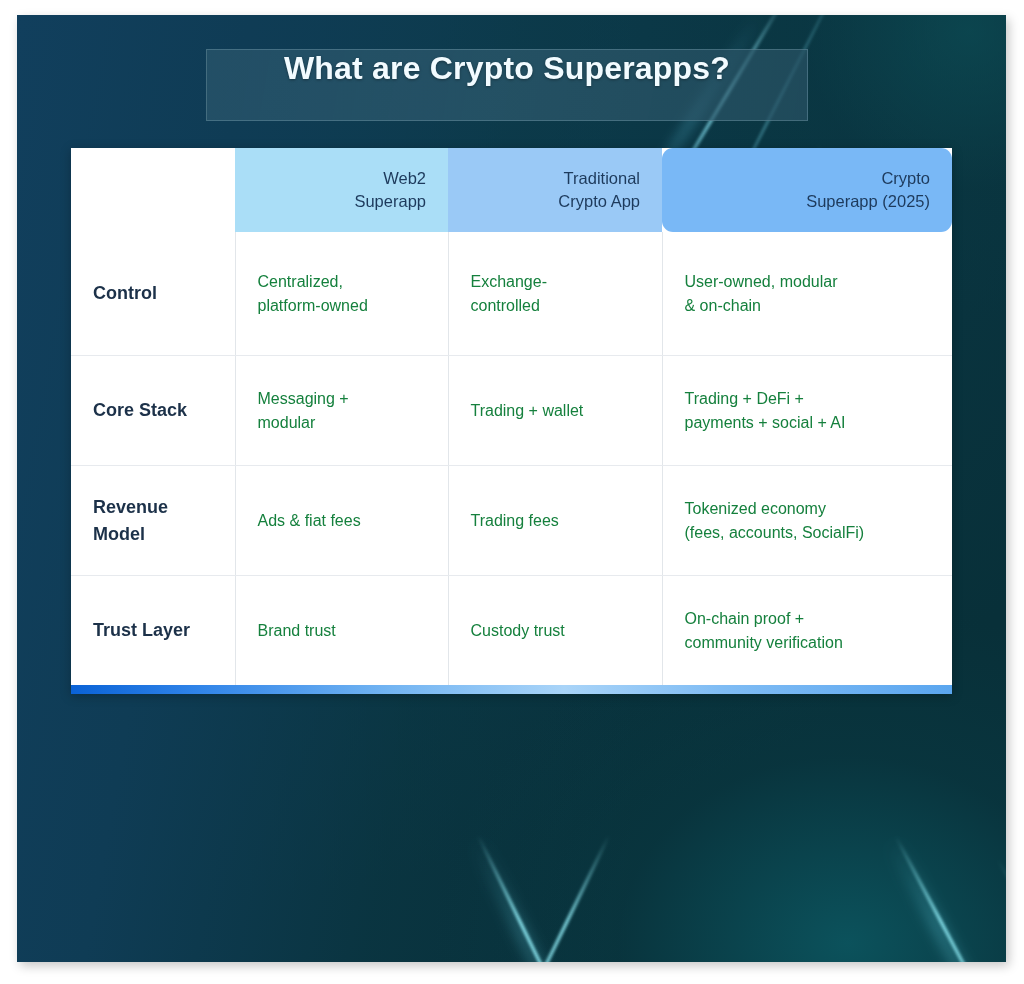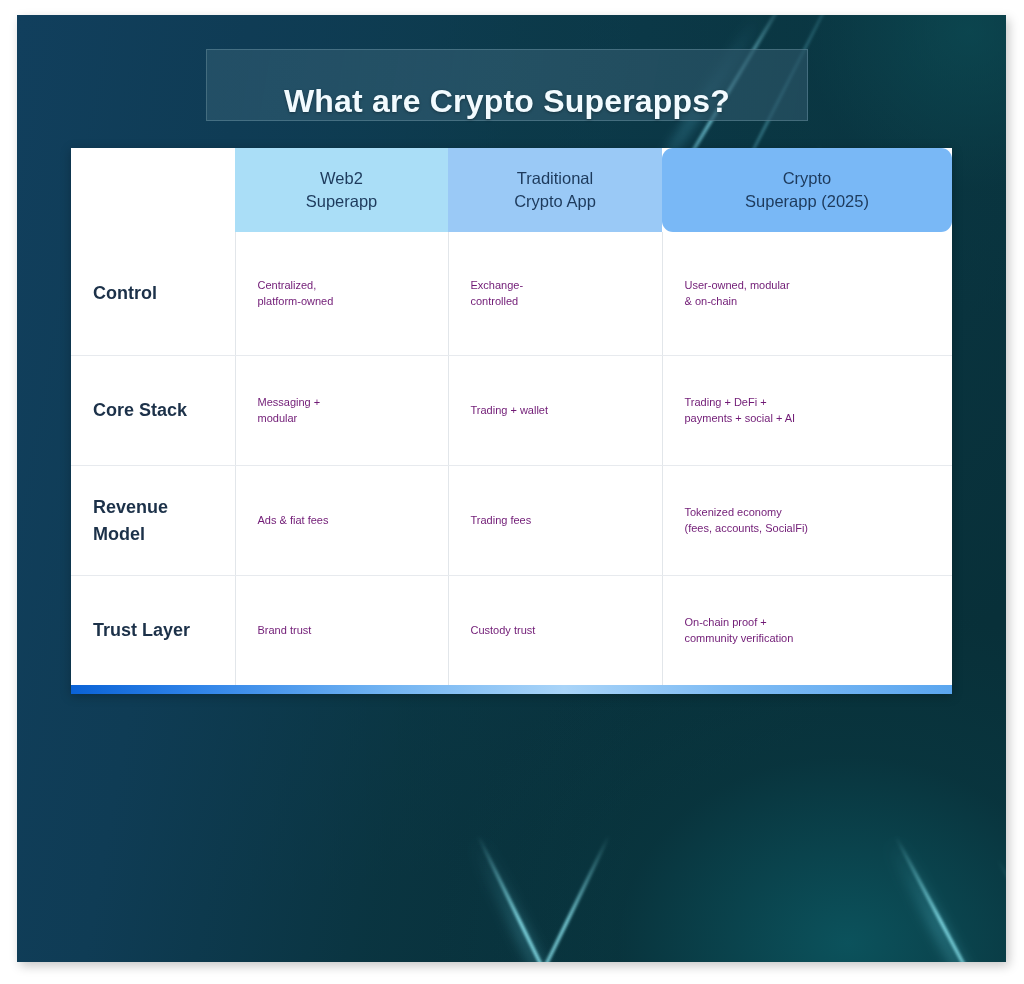--- a/index.html
+++ b/index.html
@@ -140,21 +140,21 @@
   
   #title-box {
     position: absolute;
     left: 189px;
     top: 34px;
     width: 600px;
     height: 70px;
     background: linear-gradient(100deg, rgba(42,86,108,0.72) 0%, rgba(48,92,112,0.66) 48%, rgba(40,82,100,0.70) 100%);
     border: 1px solid rgba(150,185,200,0.30);
     display: flex;
-    align-items: flex-end;
+    align-items: flex-start;
     justify-content: center;
   }
   #title-text {
     color: #f2fbff;
     font-size: 32px;
     font-weight: bold;
     letter-spacing: 0.2px;
     text-shadow: 0 1px 3px rgba(0,0,0,0.35);
     white-space: nowrap;
   }
@@ -174,39 +174,39 @@
     table-layout: fixed;
   }
   col.c0 { width: 164px; }
   col.c1 { width: 213px; }
   col.c2 { width: 214px; }
   col.c3 { width: 290px; }
 
   thead th {
     height: 84px;
     vertical-align: middle;
-    text-align: center;
+    text-align: right;
     padding: 0 22px;
     font-weight: normal;
     font-size: 16.5px;
     line-height: 1.42;
     color: #1d3a5c;
     border: none;
   }
   th.h-blank  { background: #ffffff; }
   th.h-col1   { background: #aadef7; }
   th.h-col2   { background: #9ac9f6; }
   th.h-col3   { background: #79b8f6; border-radius: 11px; }
 
   tbody td {
     vertical-align: middle;
     padding: 0 22px;
-    font-size: 11px;
+    font-size: 16px;
     line-height: 1.45;
-    color: #701a75;
+    color: #15803d;
     border-right: 1px solid #e2e6ea;
     border-bottom: 1px solid #e7eaee;
     background: #ffffff;
   }
   tbody td.label {
     color: #1c3149;
     font-weight: bold;
     font-size: 18px;
   }
   tbody td:last-child { border-right: none; }

